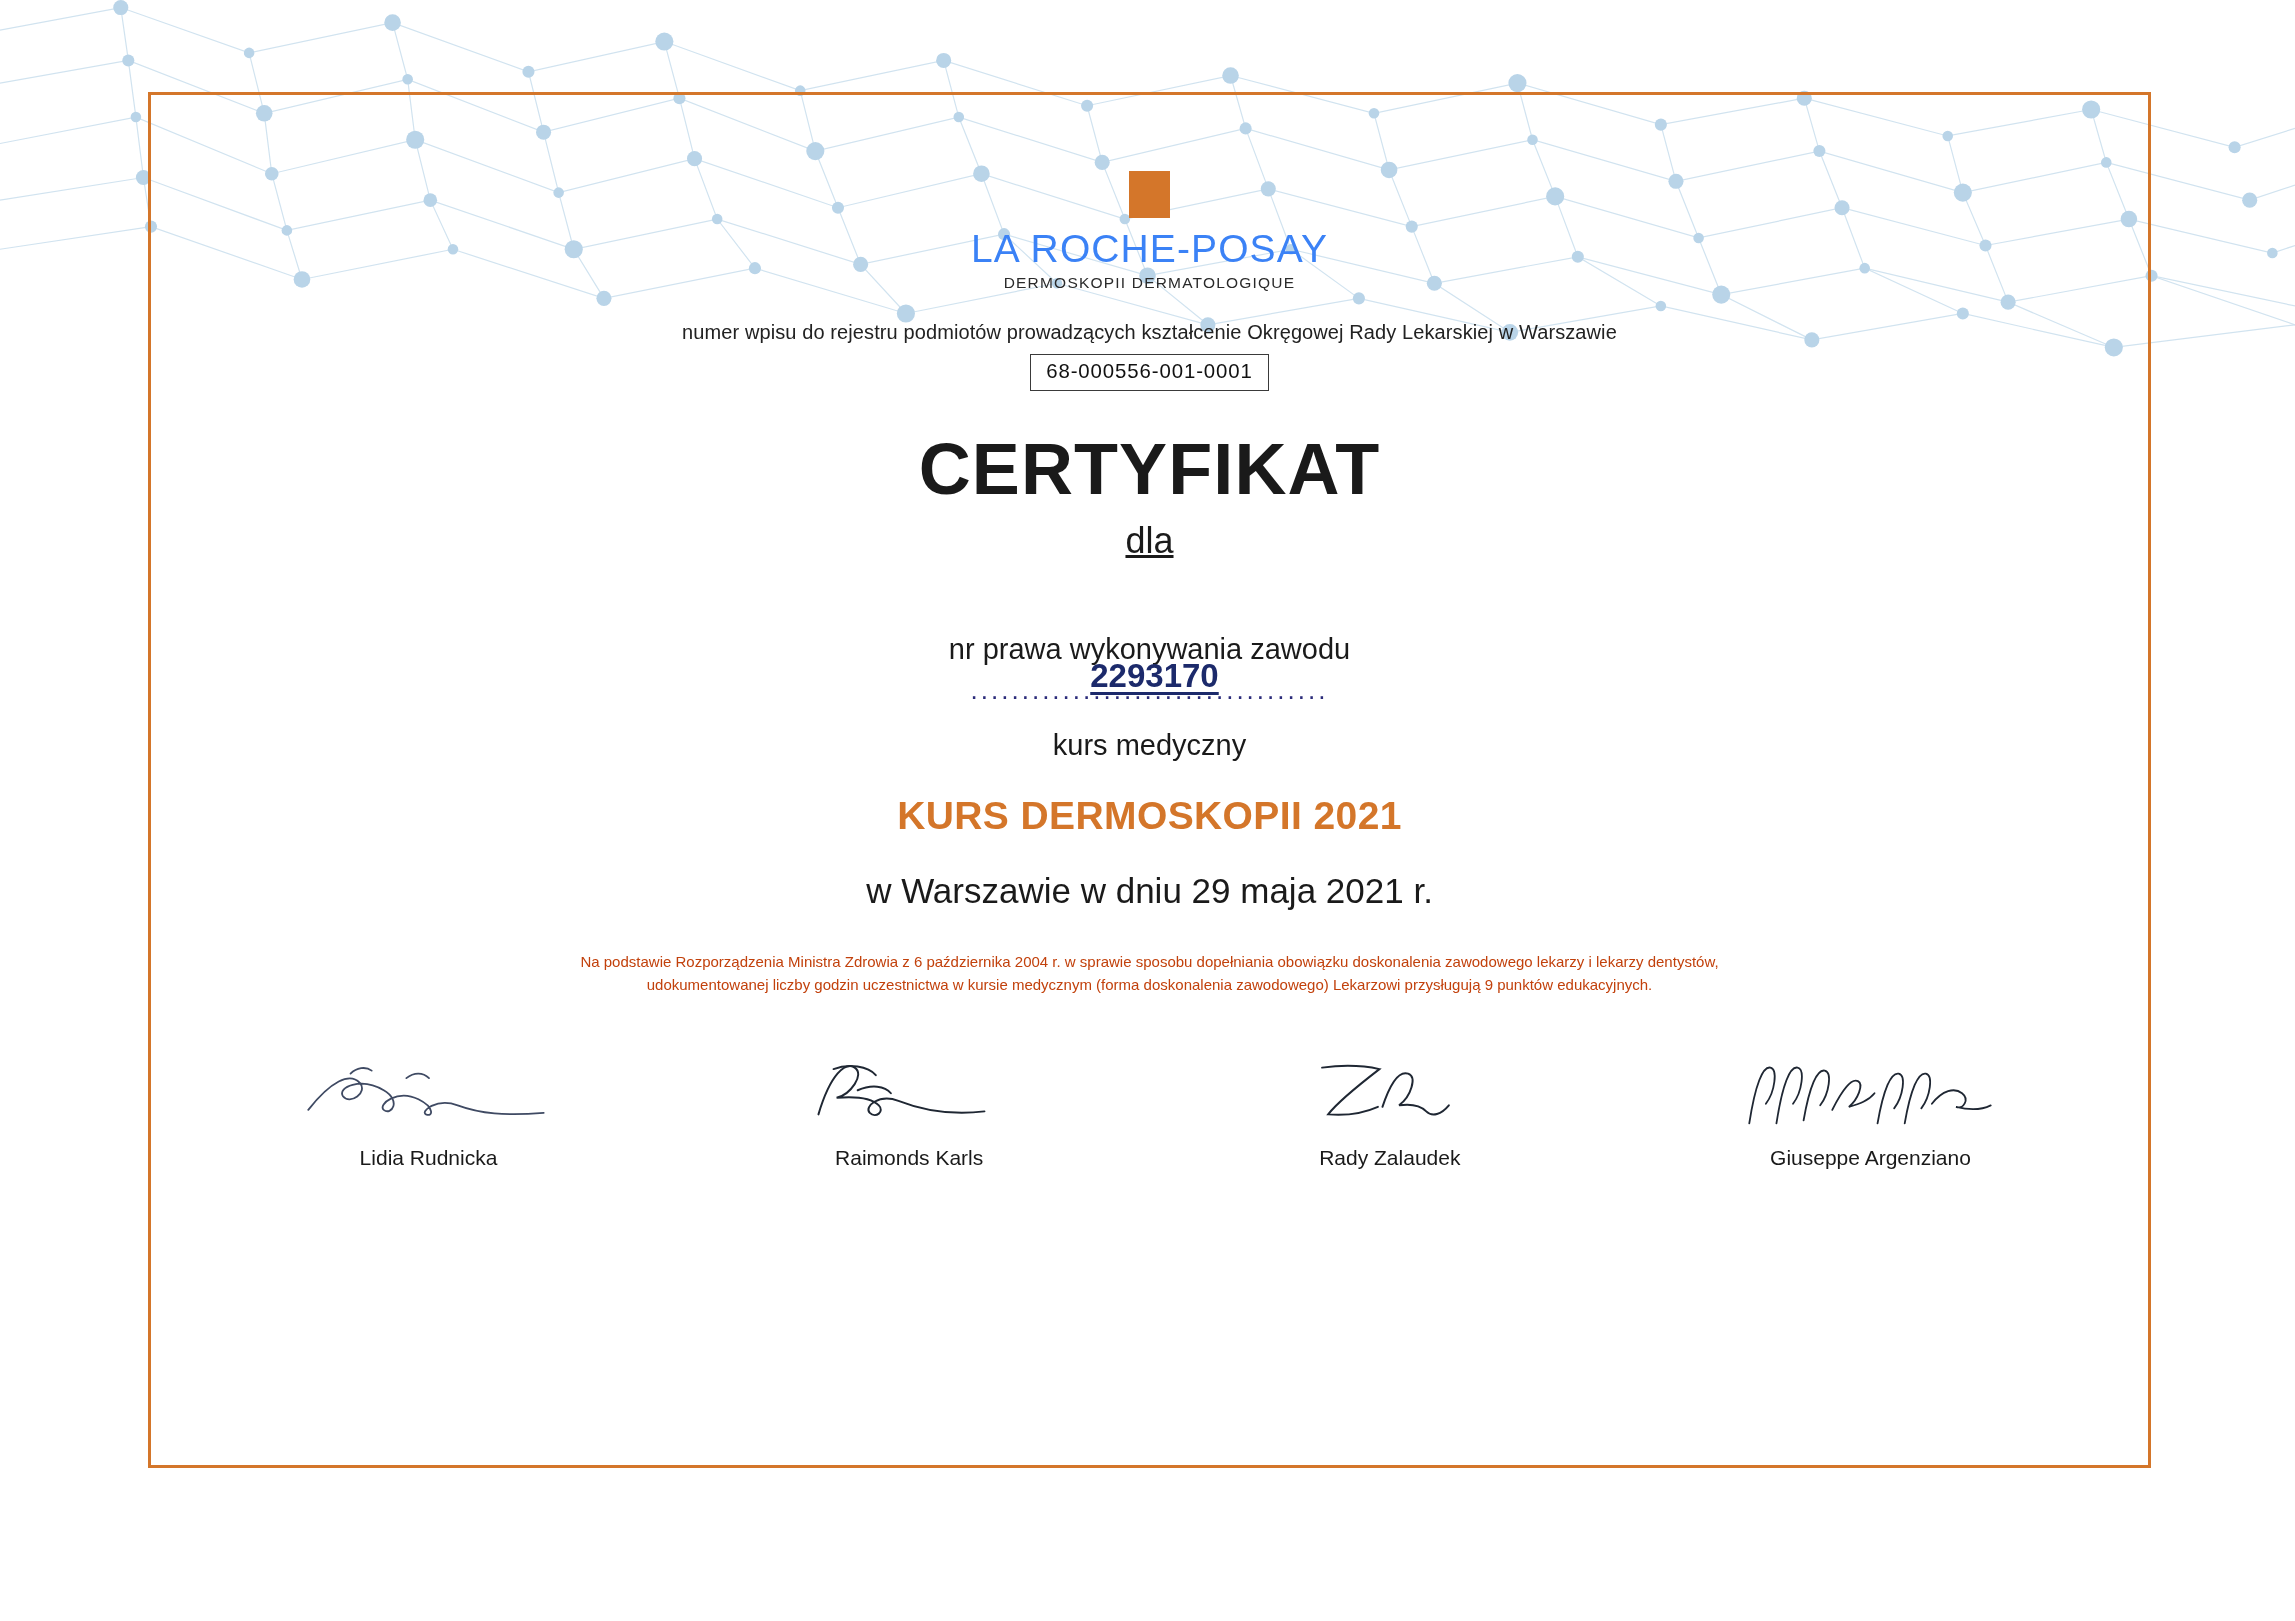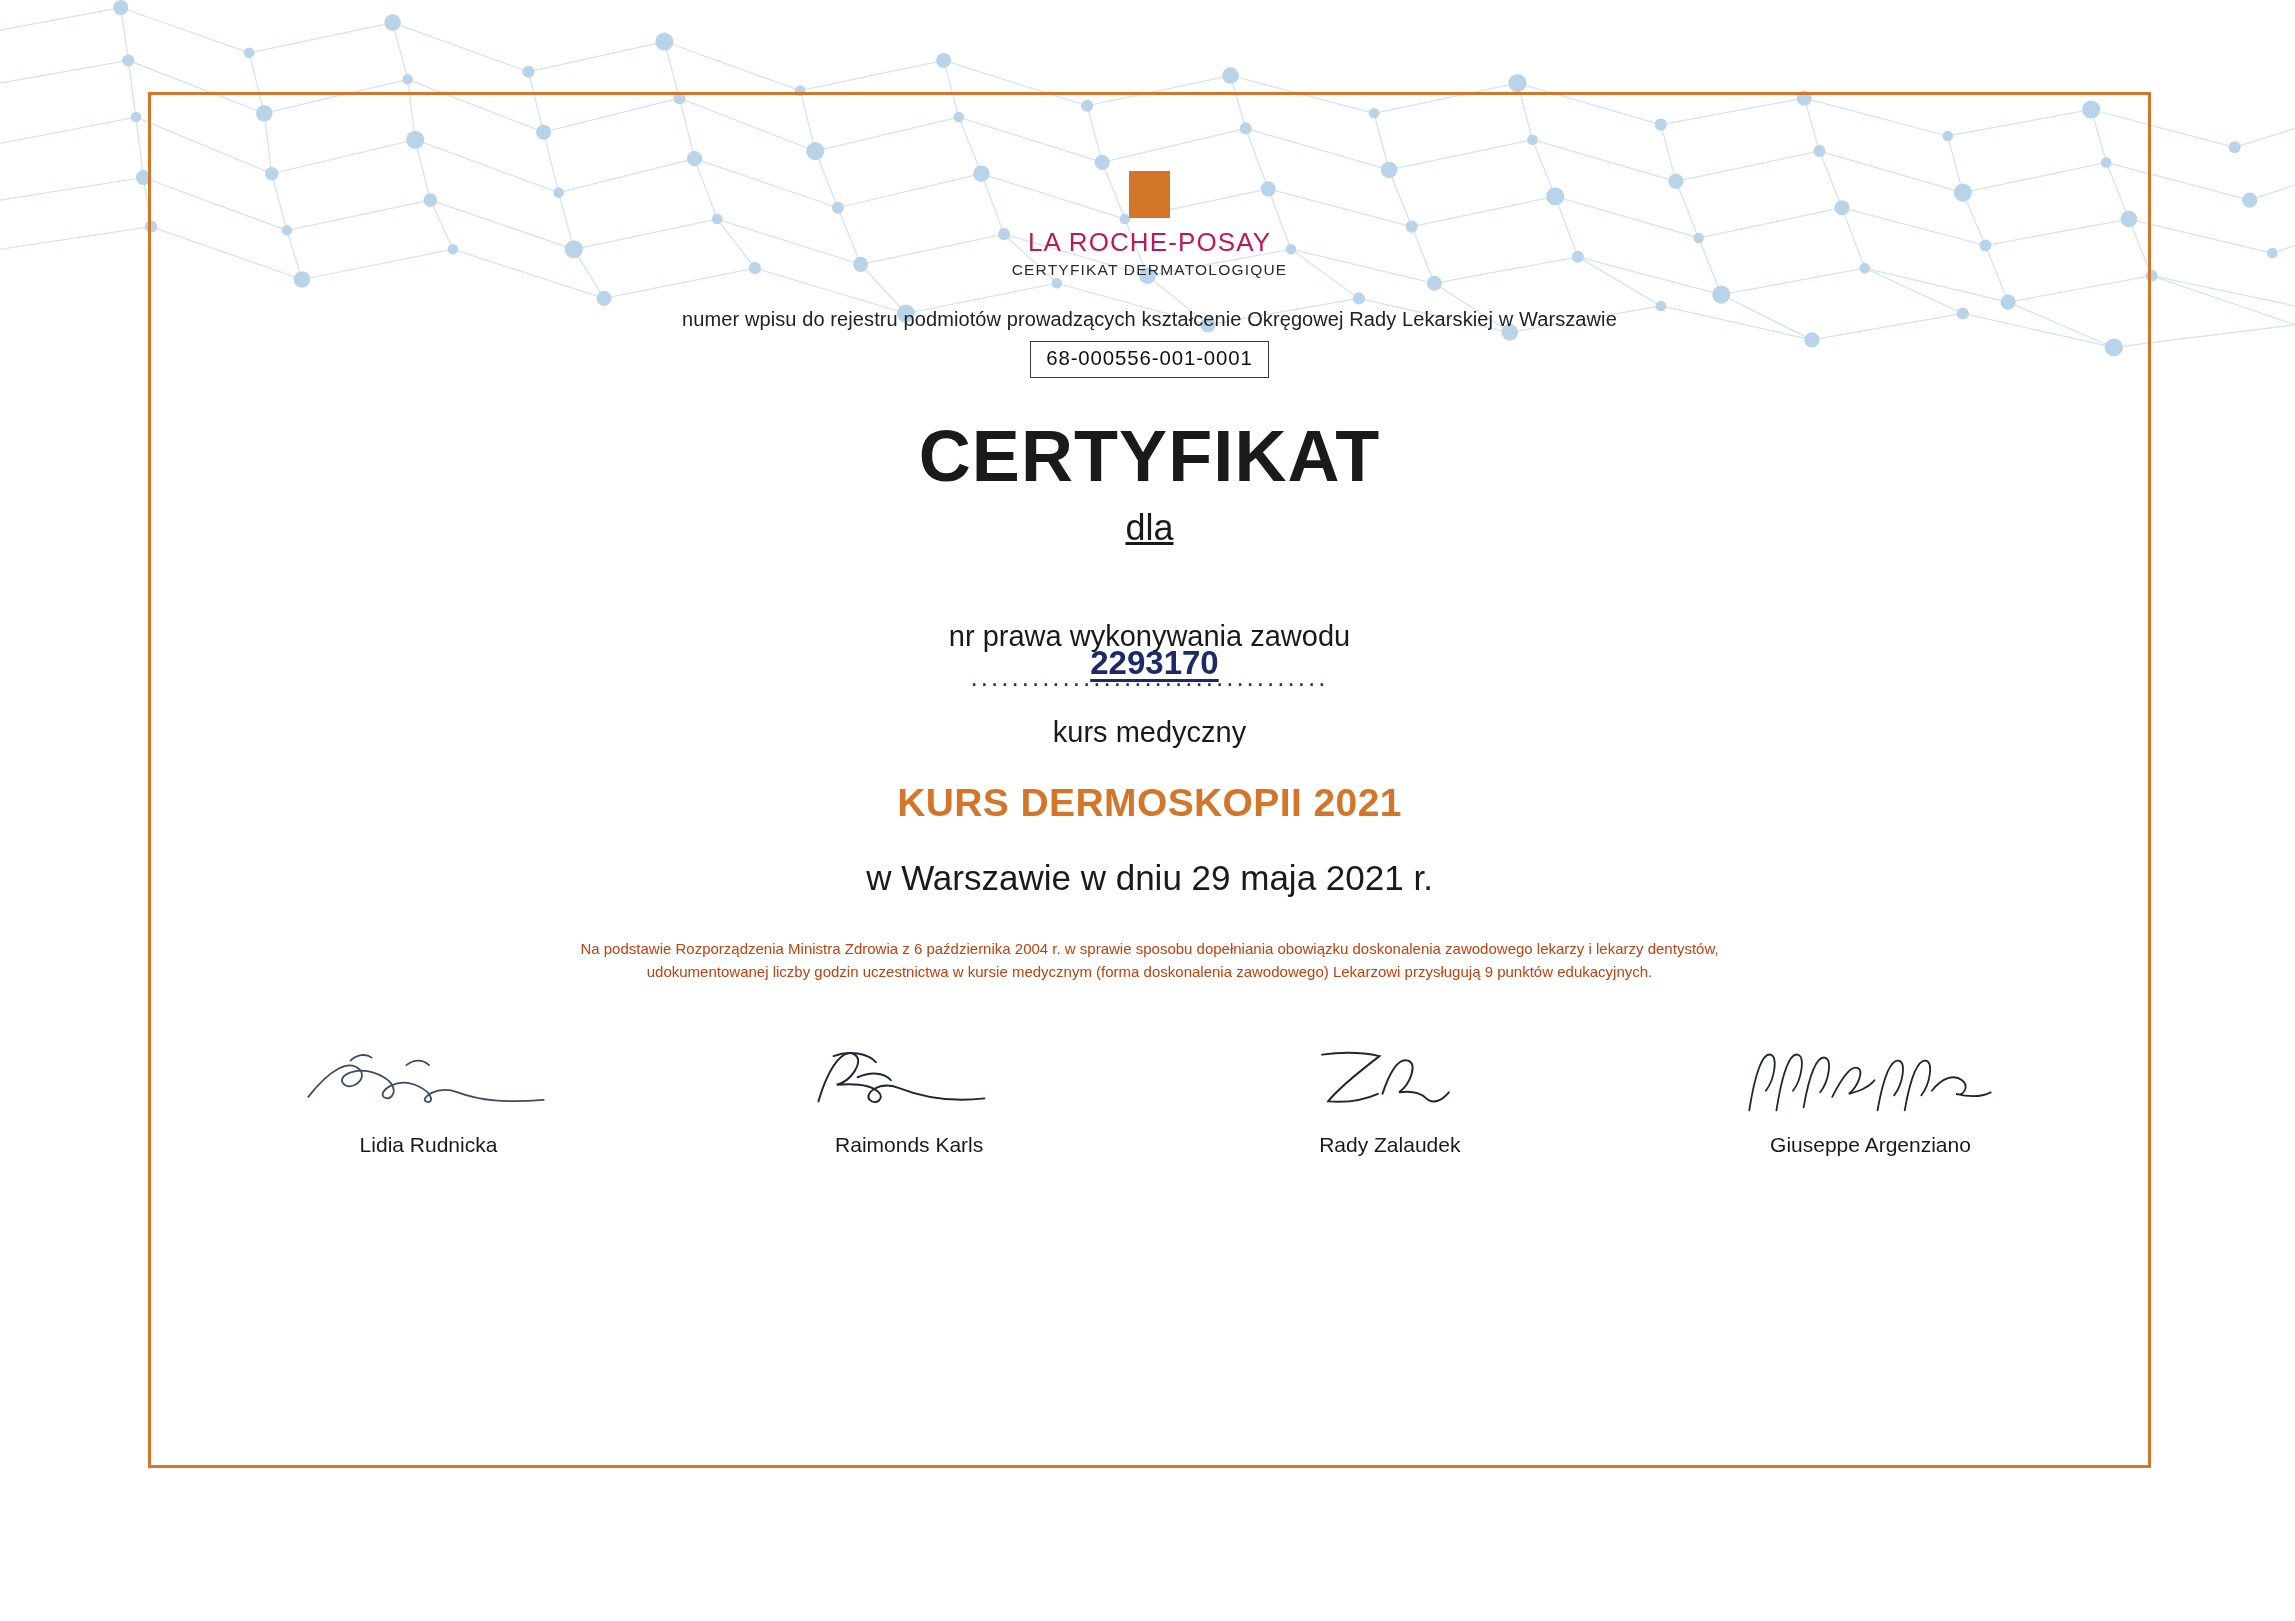--- a/index.html
+++ b/index.html
@@ -60,23 +60,23 @@
     align-items: center;
   }
   .logo-square {
     width: 41px;
     height: 47px;
     background: #d4762a;
     margin-bottom: 10.6px;
   }
   .logo-name {
     font-family: "Liberation Sans", sans-serif;
-    font-size: 26px;
+    font-size: 39px;
     letter-spacing: 1.1px;
-    color: #be185d;
+    color: #3b82f6;
     font-weight: 400;
     line-height: 1;
     text-align: center;
   }
   .logo-sub {
     font-family: "Liberation Sans", sans-serif;
     font-size: 15.5px;
     letter-spacing: 1.2px;
     color: #2a2a2a;
     margin-top: 6px;
@@ -314,21 +314,21 @@
   </g>
 </svg>
 
 <div class="cert-frame"></div>
 
 <div class="cert-inner">
 
   <div class="logo-block">
     <div class="logo-square"></div>
     <div class="logo-name">LA ROCHE-POSAY</div>
-    <div class="logo-sub">CERTYFIKAT DERMATOLOGIQUE</div>
+    <div class="logo-sub">DERMOSKOPII DERMATOLOGIQUE</div>
   </div>
 
   <div class="registry-line">numer wpisu do rejestru podmiotów prowadzących kształcenie Okręgowej Rady Lekarskiej w Warszawie</div>
   <div class="registry-number">68-000556-001-0001</div>
 
   <div class="cert-title">CERTYFIKAT</div>
   <div class="cert-for">dla</div>
 
   <div class="license-label">nr prawa wykonywania zawodu</div>
   <div class="license-value-wrap">

